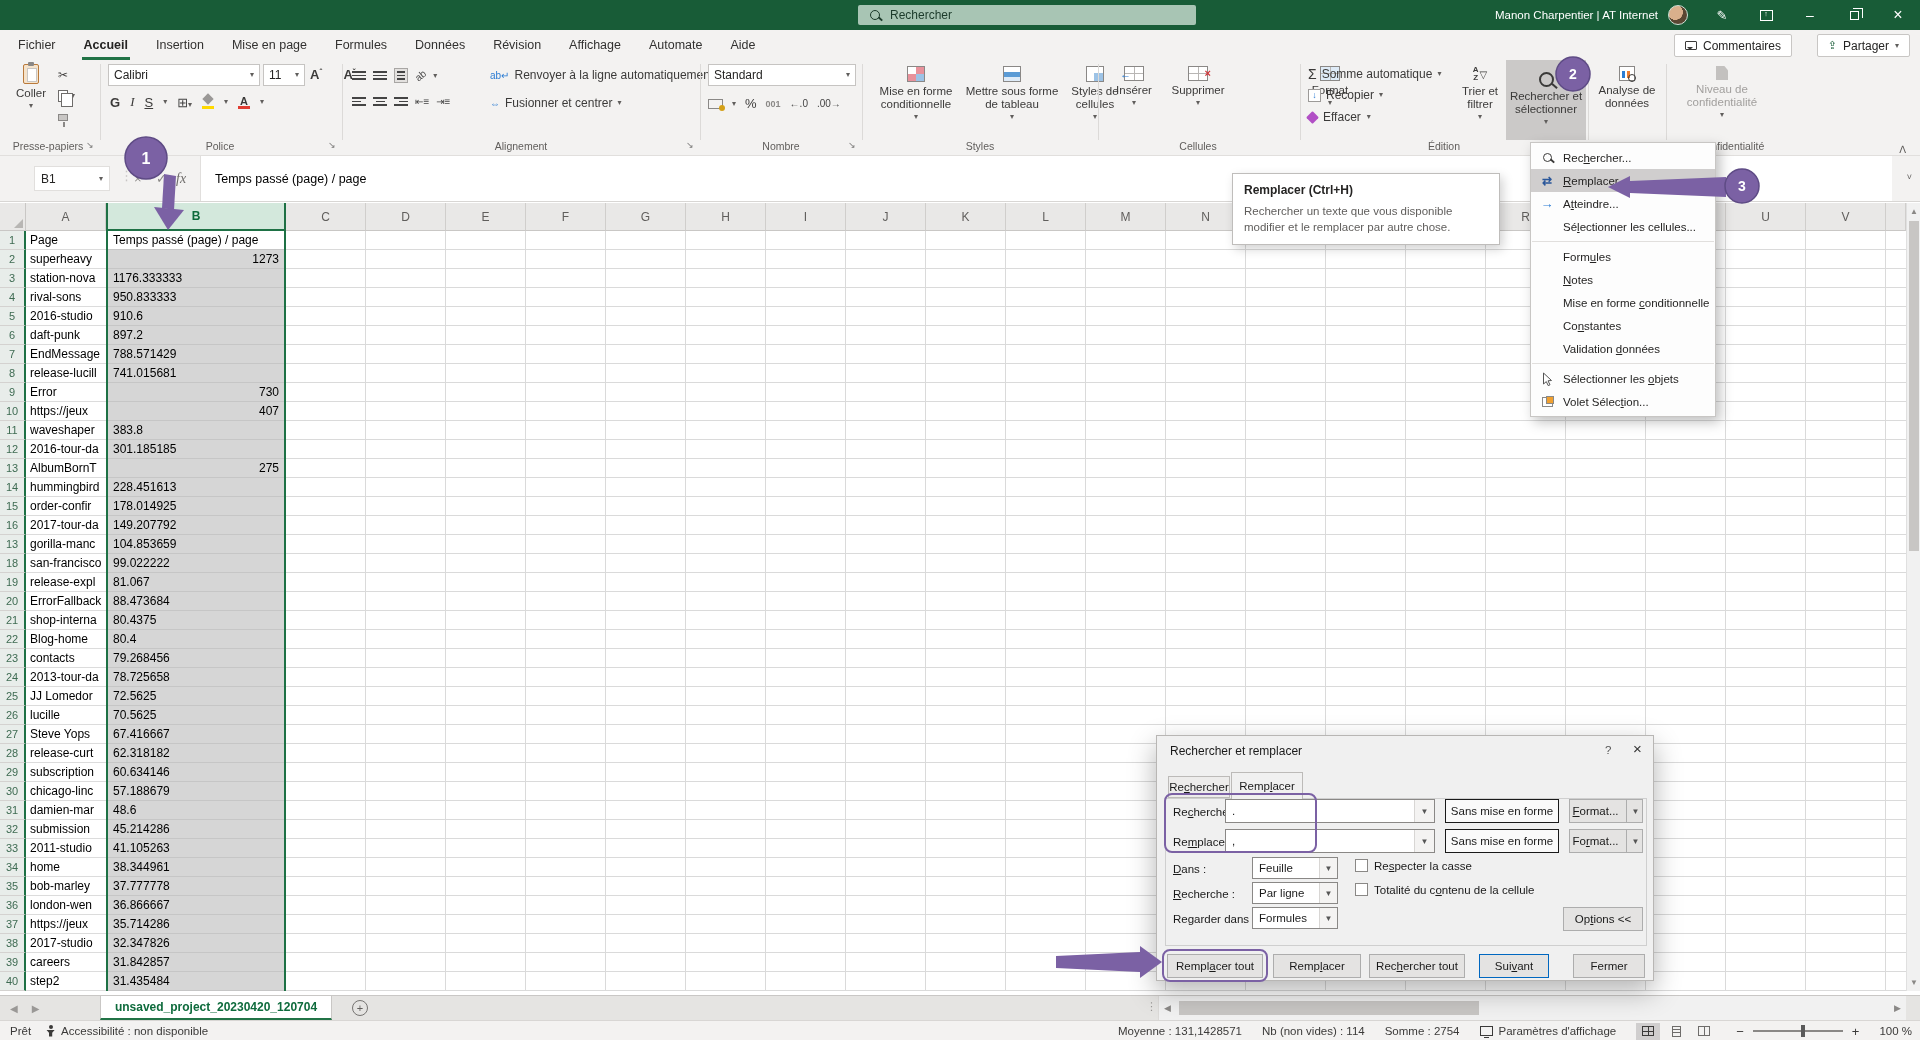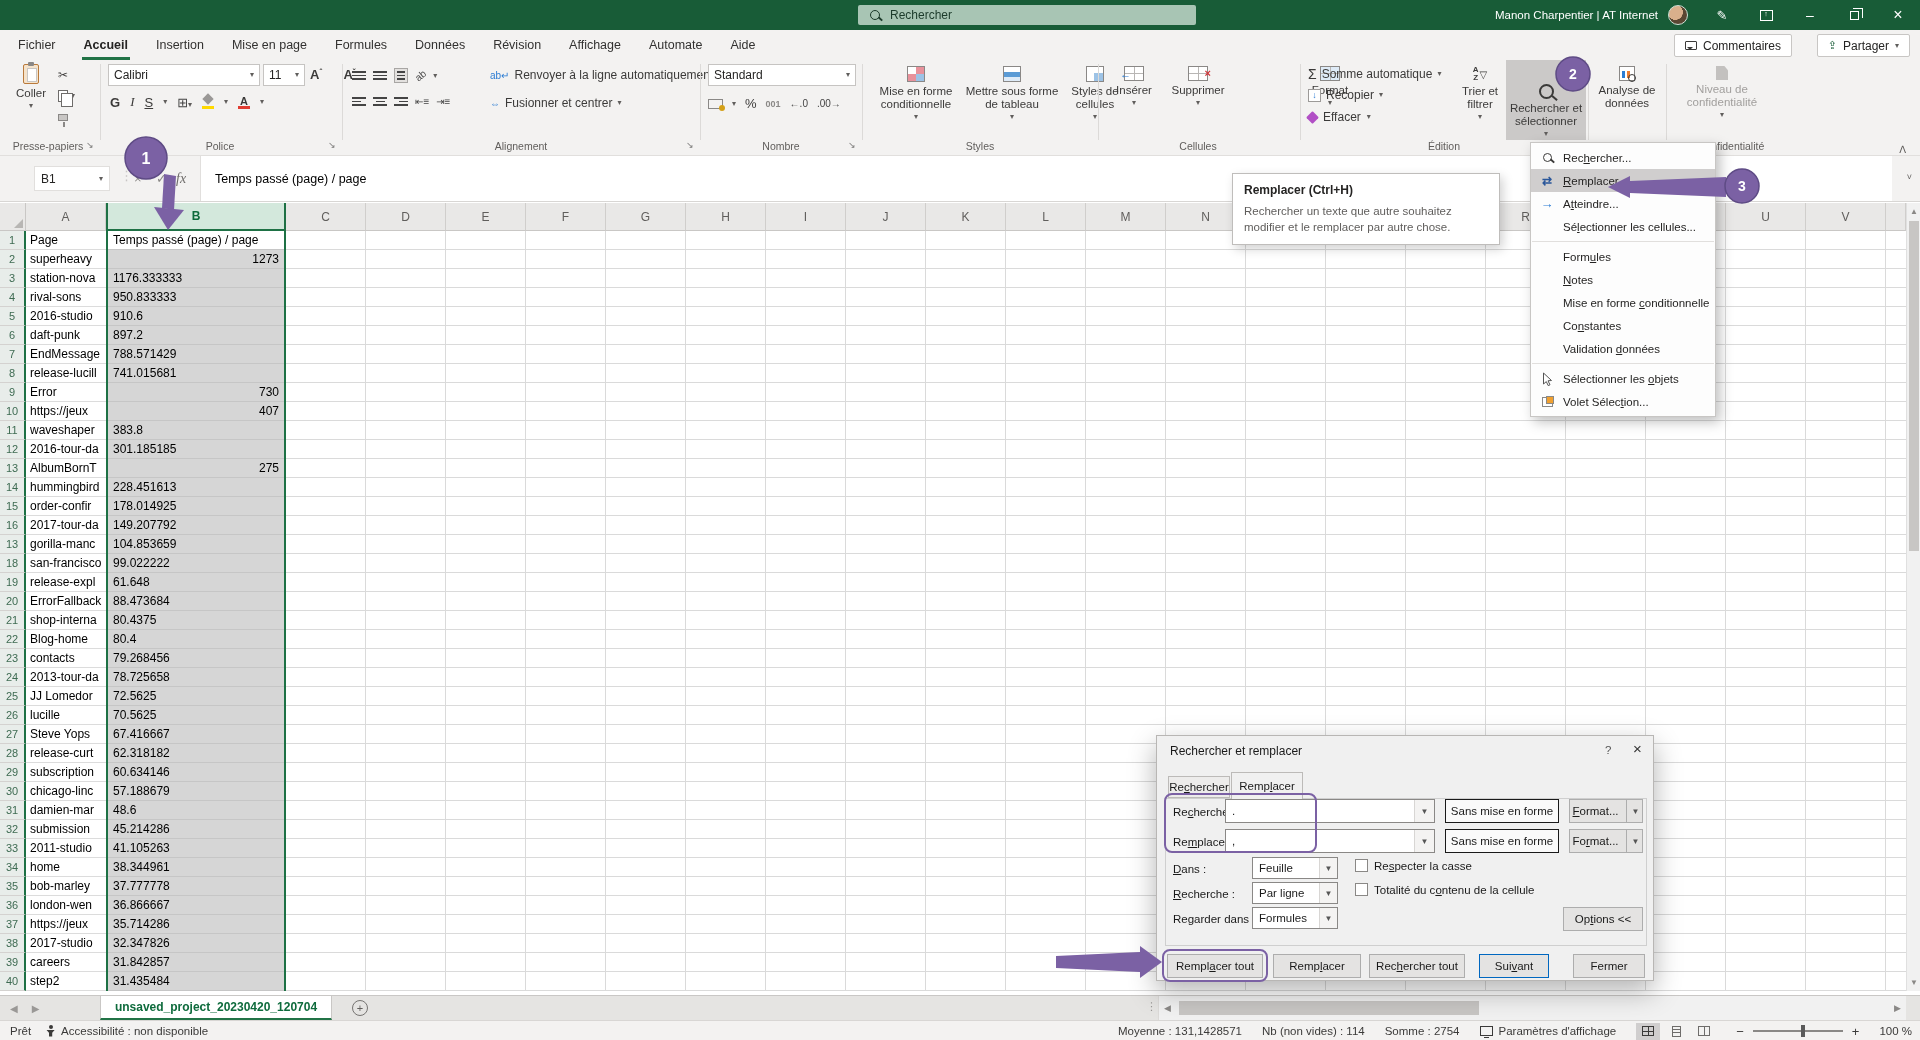--- a/index.html
+++ b/index.html
@@ -440,21 +440,21 @@
       <span class="ic-az">
           <span class="azl">
             <span>A</span>
             <span>Z</span>
           </span>
           <span class="fun">▽</span>
         </span>
       <span>Trier et filtrer</span>
         <span class="carety">▾</span>
     </div>
-    <div class="rbtn-lg" id="btn-findsel" style="left:1506px;top:0;width:80px;height:80px;padding-top:24px">
+    <div class="rbtn-lg" id="btn-findsel" style="left:1506px;top:0;width:80px;height:80px;padding-top:12px">
       <span class="lens-big"></span>
       <span>Rechercher et sélectionner</span>
         <span class="carety">▾</span>
     </div>
     <div class="glabel" style="left:1300px;width:288px">Édition</div>
     <div class="gsep" style="left:1588px"></div>
 
     
     <div class="rbtn-lg" style="left:1592px;top:6px;width:70px">
       <span class="ic-da"></span>
@@ -612,21 +612,21 @@
       <div class="cellB num">730</div>
       <div class="cellB num">407</div>
       <div class="cellB">383.8</div>
       <div class="cellB">301.185185</div>
       <div class="cellB num">275</div>
       <div class="cellB">228.451613</div>
       <div class="cellB">178.014925</div>
       <div class="cellB">149.207792</div>
       <div class="cellB">104.853659</div>
       <div class="cellB">99.022222</div>
-      <div class="cellB">61.648</div>
+      <div class="cellB">81.067</div>
       <div class="cellB">88.473684</div>
       <div class="cellB">80.4375</div>
       <div class="cellB">80.4</div>
       <div class="cellB">79.268456</div>
       <div class="cellB">78.725658</div>
       <div class="cellB">72.5625</div>
       <div class="cellB">70.5625</div>
       <div class="cellB">67.416667</div>
       <div class="cellB">62.318182</div>
       <div class="cellB">60.634146</div>
@@ -700,21 +700,21 @@
             <span id="zoomthumb"></span>
           </span>
         <span style="font-size:13px">+</span>
       </span>
       <span>100 %</span>
     </div>
   </div>
 
   <div id="tooltip">
     <div class="tt-title">Remplacer (Ctrl+H)</div>
-    <div class="tt-body">Rechercher un texte que autre souhaitez modifier et le remplacer par autre chose.</div>
+    <div class="tt-body">Rechercher un texte que vous disponible modifier et le remplacer par autre chose.</div>
   </div>
 
   <div id="menu">
       <div class="menu-item">
         <span class="mi-ic">
           <span class="lens sm"></span>
         </span>
         <span>Rec<u>h</u>ercher...</span>
       </div>
       <div class="menu-item hl">

